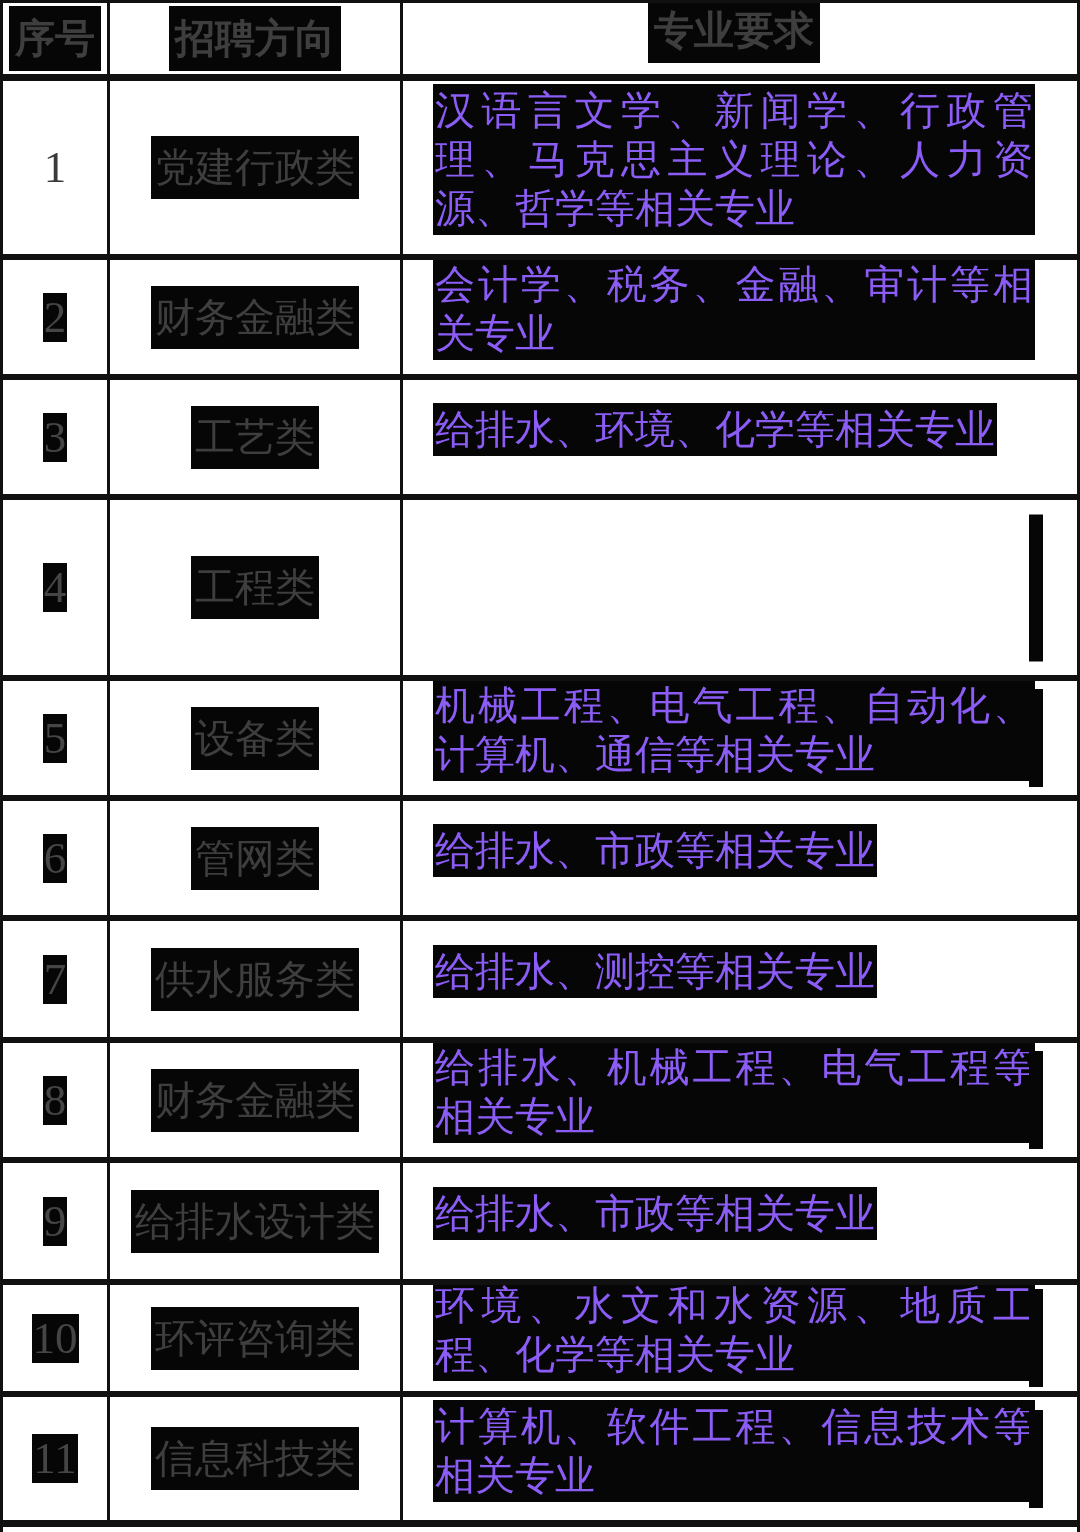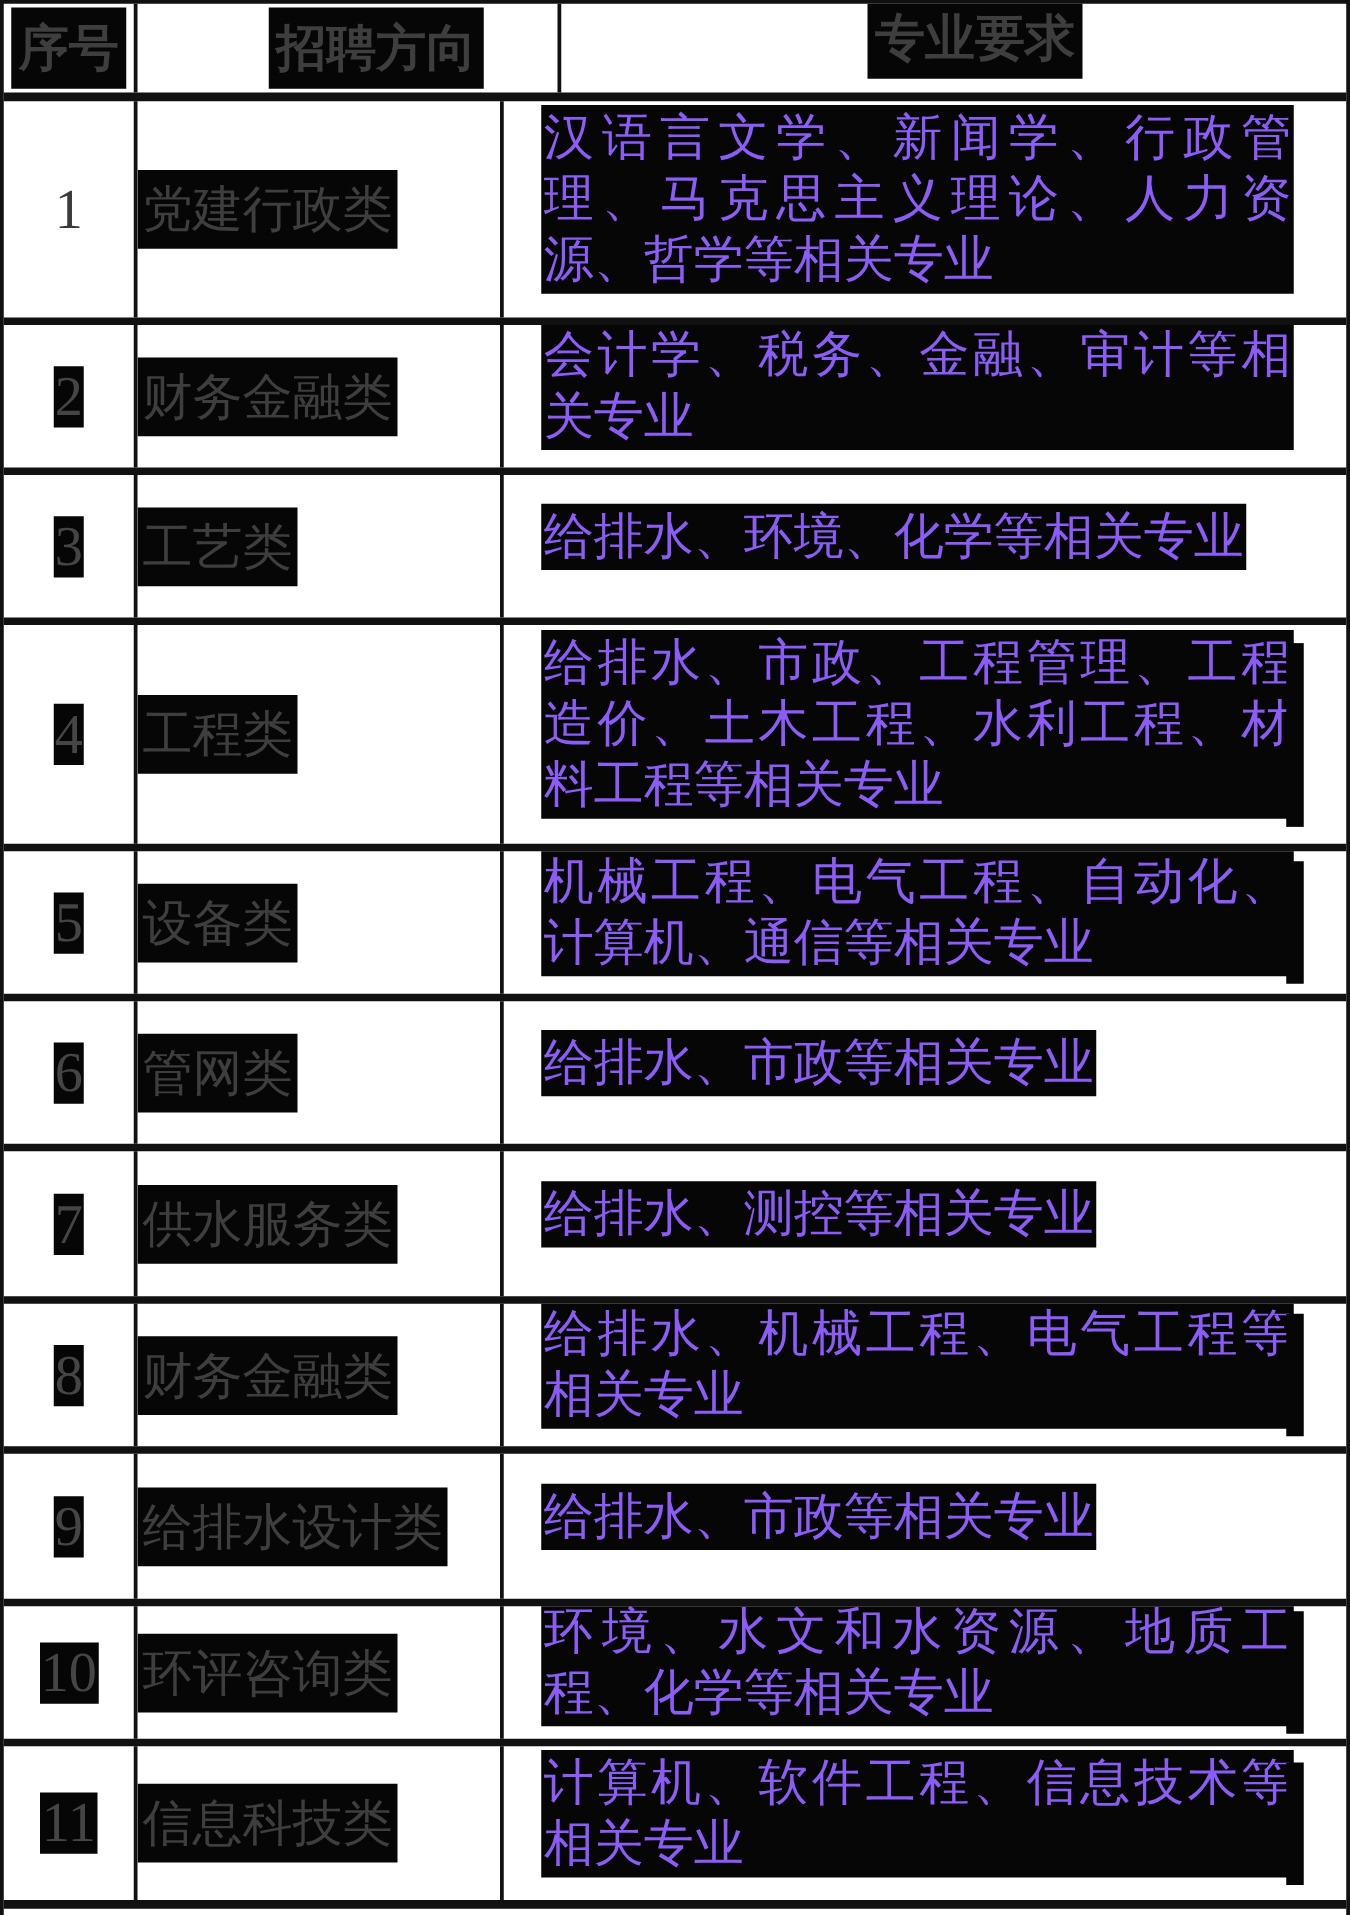--- a/index.html
+++ b/index.html
@@ -18,21 +18,21 @@
     flex-direction: column;
     background: #ffffff;
   }
   .row {
     display: flex;
     box-sizing: border-box;
     border-bottom: 6px solid #111111;
     flex: 0 0 auto;
   }
   
-  .row:nth-child(1)  { height: 78px;  border-bottom-width: 7px; gap: 46px; }
+  .row:nth-child(1)  { height: 78px;  border-bottom-width: 7px; }
   .row:nth-child(2)  { height: 179px; }
   .row:nth-child(3)  { height: 120px; }
   .row:nth-child(4)  { height: 120px; }
   .row:nth-child(5)  { height: 181px; }
   .row:nth-child(6)  { height: 120px; }
   .row:nth-child(7)  { height: 120px; }
   .row:nth-child(8)  { height: 122px; }
   .row:nth-child(9)  { height: 120px; }
   .row:nth-child(10) { height: 122px; }
   .row:nth-child(11) { height: 112px; }
@@ -45,20 +45,21 @@
     overflow: hidden;
   }
   .col-num {
     width: 107px;
     border-right: 3px solid #111111;
     justify-content: center;
   }
   .col-dir {
     width: 293px;
     border-right: 3px solid #111111;
+    justify-content: center;
   }
   .col-req {
     flex: 1;
     justify-content: flex-start;
     padding: 0 42px 16px 30px;
     position: relative;
   }
   .header .cell {
     justify-content: center;
   }
@@ -162,21 +163,20 @@
   </div>
 
   <div class="row">
     <div class="cell col-num">
       <span class="num-text hl">4</span>
     </div>
     <div class="cell col-dir">
       <span class="dir-text">工程类</span>
     </div>
     <div class="cell col-req">
-      <span class="req-text">给排水、市政、工程管理、工程造价、土木工程、水利工程、材料工程等相关专业</span>
       <span class="end-bar" style="display: block; height: 147px;"></span>
     </div>
   </div>
 
   <div class="row">
     <div class="cell col-num">
       <span class="num-text hl">5</span>
     </div>
     <div class="cell col-dir">
       <span class="dir-text">设备类</span>

